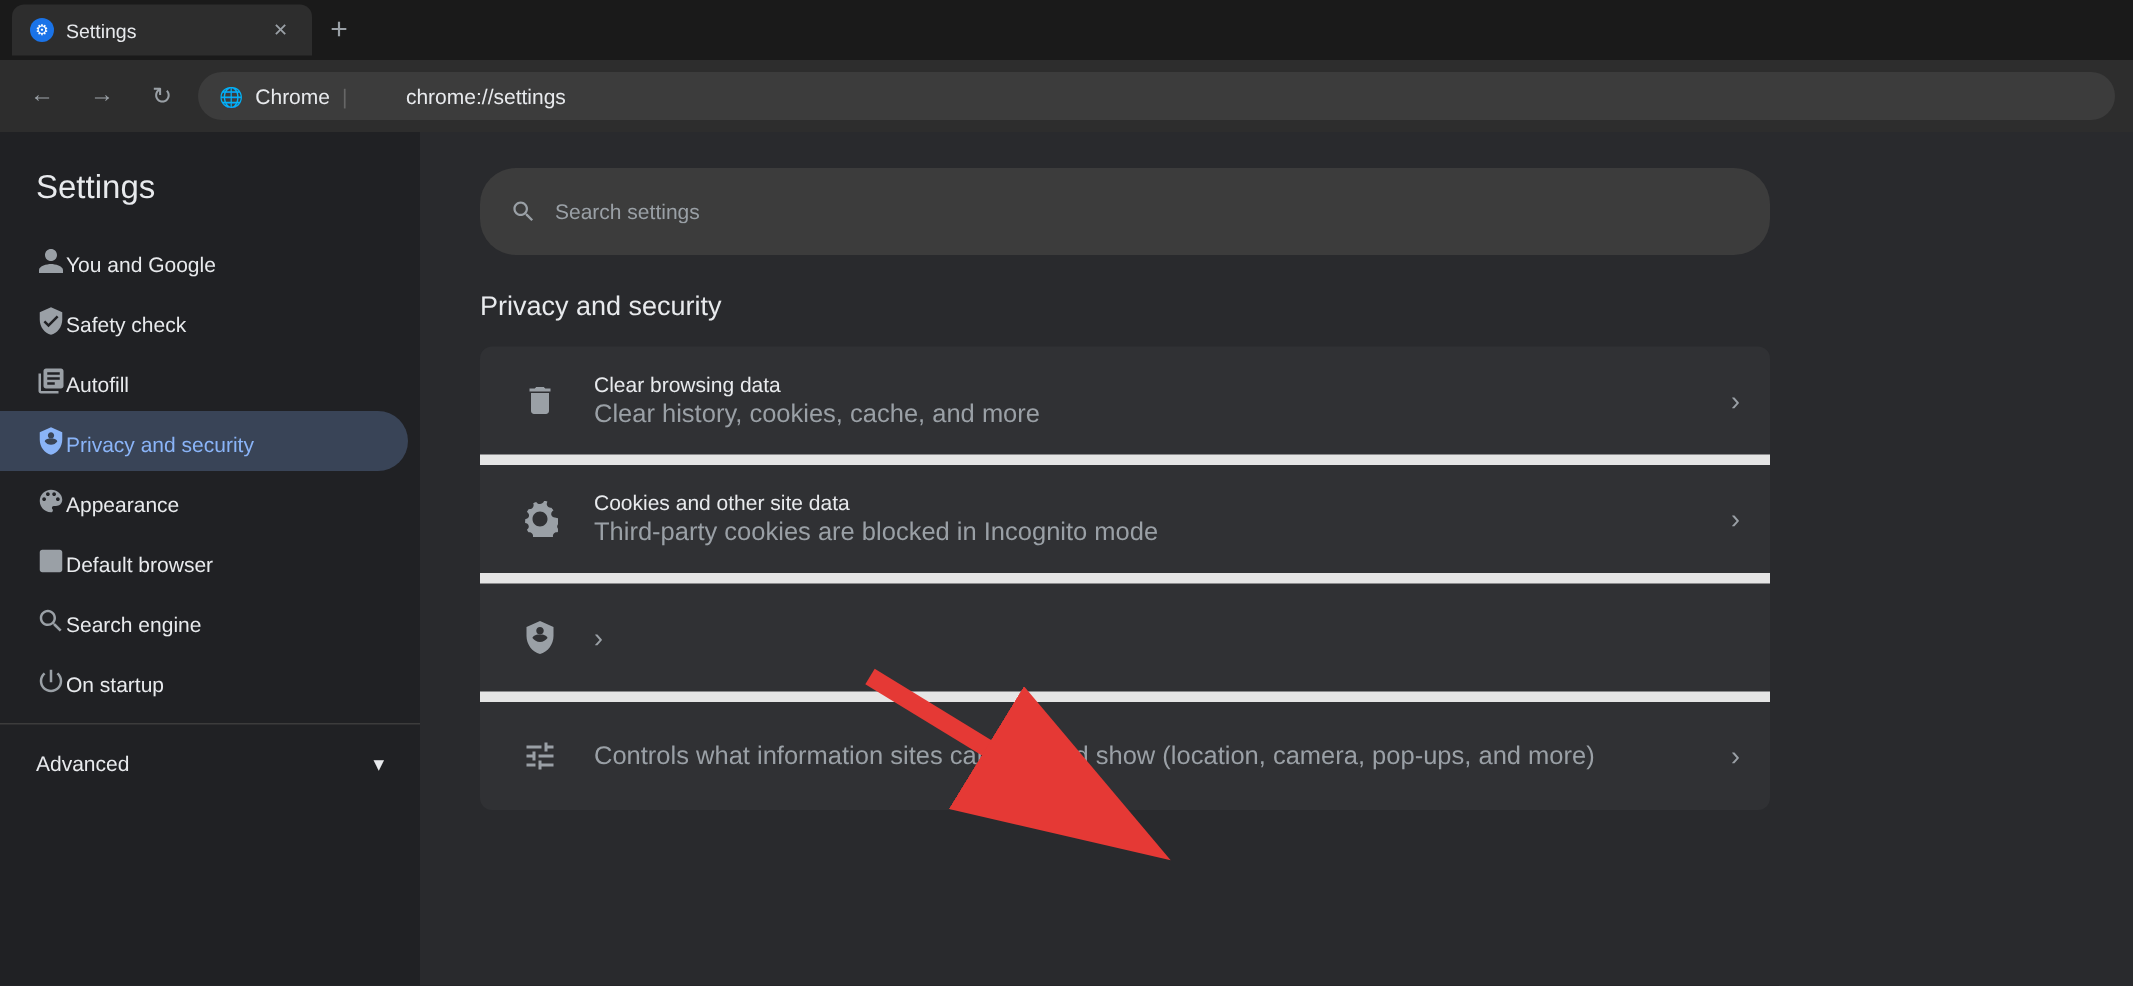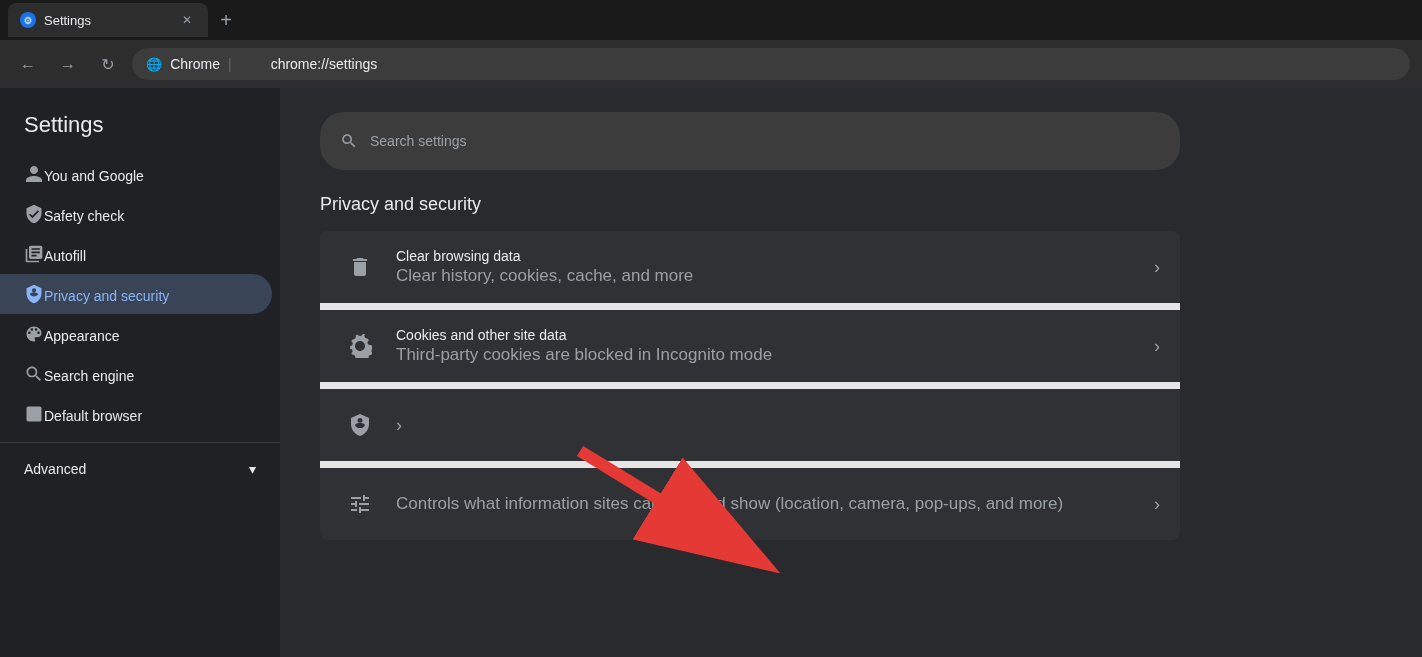--- a/index.html
+++ b/index.html
@@ -303,35 +303,43 @@
         <svg viewBox="0 0 24 24">
             <path d="M12 3c-4.97 0-9 4.03-9 9s4.03 9 9 9c.83 0 1.5-.67 1.5-1.5 0-.39-.15-.74-.39-1.01-.23-.26-.38-.61-.38-.99 0-.83.67-1.5 1.5-1.5H16c2.76 0 5-2.24 5-5 0-4.42-4.03-8-9-8zm-5.5 9c-.83 0-1.5-.67-1.5-1.5S5.67 9 6.5 9 8 9.67 8 10.5 7.33 12 6.5 12zm3-4C8.67 8 8 7.33 8 6.5S8.67 5 9.5 5s1.5.67 1.5 1.5S10.33 8 9.5 8zm5 0c-.83 0-1.5-.67-1.5-1.5S13.67 5 14.5 5s1.5.67 1.5 1.5S15.33 8 14.5 8zm3 4c-.83 0-1.5-.67-1.5-1.5S16.67 9 17.5 9s1.5.67 1.5 1.5-.67 1.5-1.5 1.5z"></path>
           </svg>
       </span>
       <span>Appearance</span>
     </div>
 
     <div class="sidebar-item">
       <span class="icon">
         <svg viewBox="0 0 24 24">
+            <path d="M3 5v14c0 1.1.89 2 2 2h14c1.1 0 2-.9 2-2V5c0-1.1-.9-2-2-2H5c-1.11 0-2 .9-2 2zm12 4l-1 1-2-2-4 4V8H5v9h14v-8h-4z"></path>
+          </svg>
+      </span>
+      <span>Default browser</span>
+    </div>
+
+    <div class="sidebar-item">
+      <span class="icon">
+        <svg viewBox="0 0 24 24">
             <path d="M15.5 14h-.79l-.28-.27C15.41 12.59 16 11.11 16 9.5 16 5.91 13.09 3 9.5 3S3 5.91 3 9.5 5.91 16 9.5 16c1.61 0 3.09-.59 4.23-1.57l.27.28v.79l5 4.99L20.49 19l-4.99-5zm-6 0C7.01 14 5 11.99 5 9.5S7.01 5 9.5 5 14 7.01 14 9.5 11.99 14 9.5 14z"></path>
           </svg>
       </span>
       <span>Search engine</span>
     </div>
 
     <div class="sidebar-item">
       <span class="icon">
         <svg viewBox="0 0 24 24">
-            <path d="M3 5v14c0 1.1.89 2 2 2h14c1.1 0 2-.9 2-2V5c0-1.1-.9-2-2-2H5c-1.11 0-2 .9-2 2zm12 4l-1 1-2-2-4 4V8H5v9h14v-8h-4z"></path>
-          </svg>
-      </span>
-      <span>Default browser</span>
-    </div>
-
+            <path d="M13 3h-2v10h2V3zm4.83 2.17l-1.42 1.42C17.99 7.86 19 9.81 19 12c0 3.87-3.13 7-7 7s-7-3.13-7-7c0-2.19 1.01-4.14 2.58-5.42L6.17 5.17C4.23 6.82 3 9.26 3 12c0 4.97 4.03 9 9 9s9-4.03 9-9c0-2.74-1.23-5.18-3.17-6.83z"></path>
+          </svg>
+      </span>
+      <span>On startup</span>
+    </div>
 
     <hr class="sidebar-divider">
 
     <div class="sidebar-section-title">
       <span>Advanced</span>
       <span>▾</span>
     </div>
   </nav>
 
   <main class="content">

